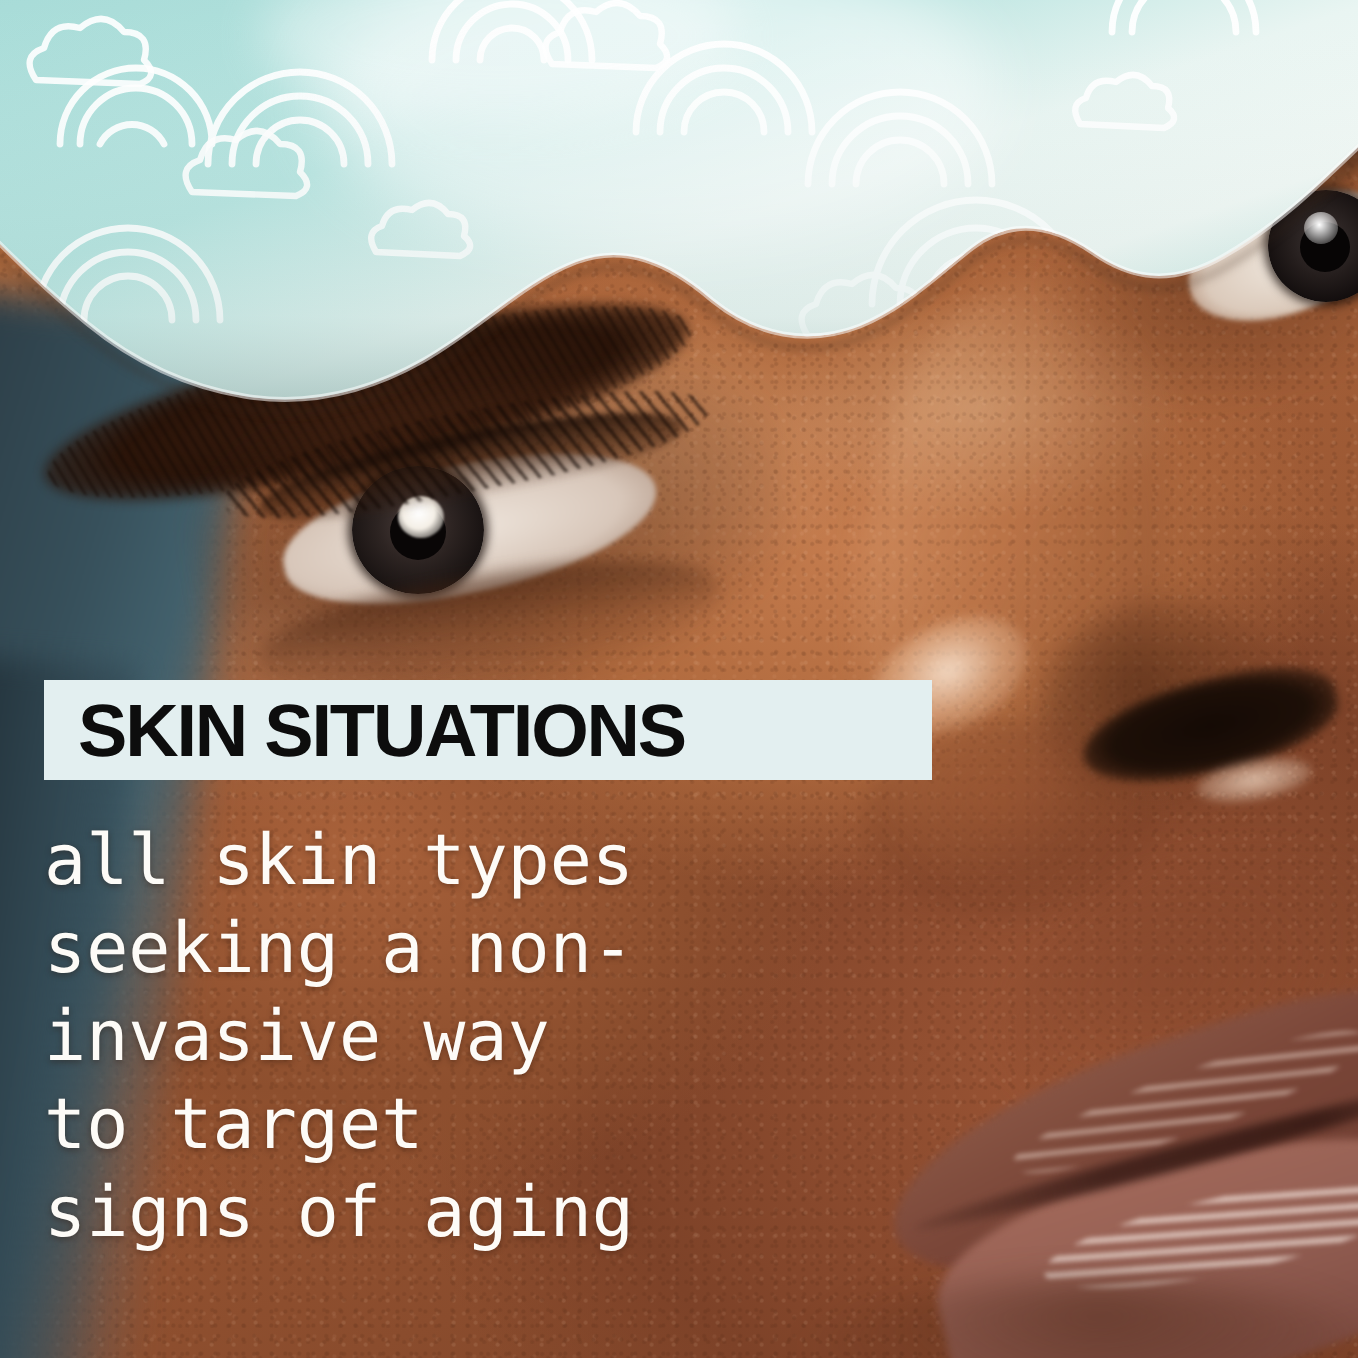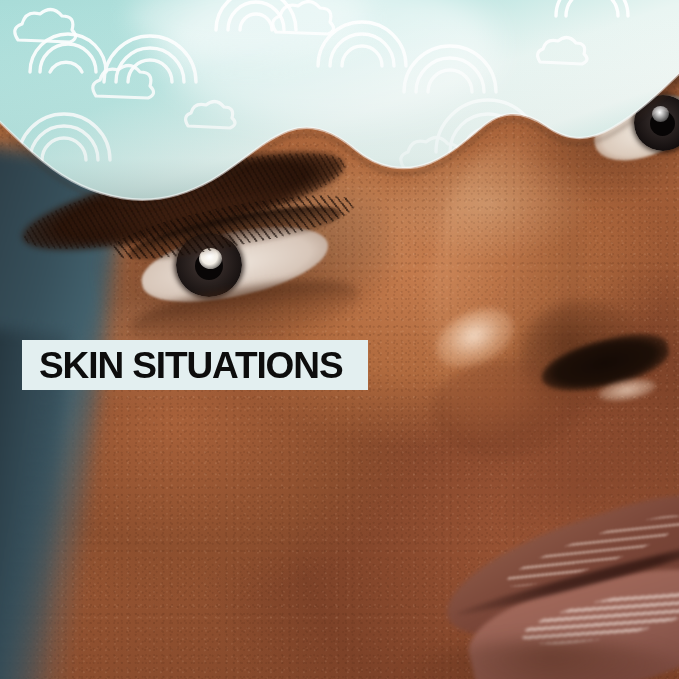--- a/index.html
+++ b/index.html
@@ -370,21 +370,21 @@
     width: 679px; height: 230px;
     pointer-events: none;
   }
   .mask-svg { display: block; }
 
   
   .headline-box {
     position: absolute;
     left: 22px;
     top: 340px;
-    width: 346px;
+    width: 444px;
     height: 50px;
     background: #e3eff0;
     display: flex;
     align-items: center;
     padding-left: 17px;
     box-sizing: border-box;
   }
   .headline-text {
     font-family: "Liberation Sans", sans-serif;
     font-weight: 700;
@@ -566,14 +566,21 @@
                C 182,203 152,209 122,204
                C 92,199 66,186 44,168
                C 24,152 6,134 -10,118" fill="none" stroke="rgba(60,40,26,0.30)" stroke-width="3" style="filter: blur(2px)"></path>
     </svg>
   </div>
 
   <div class="headline-box">
     <span class="headline-text">SKIN SITUATIONS</span>
   </div>
 
+  <div class="body-block">
+    <div class="body-line">all skin types</div>
+    <div class="body-line">seeking a non-</div>
+    <div class="body-line">invasive way</div>
+    <div class="body-line">to target</div>
+    <div class="body-line">signs of aging</div>
+  </div>
 
 </div>
 
 </body></html>

